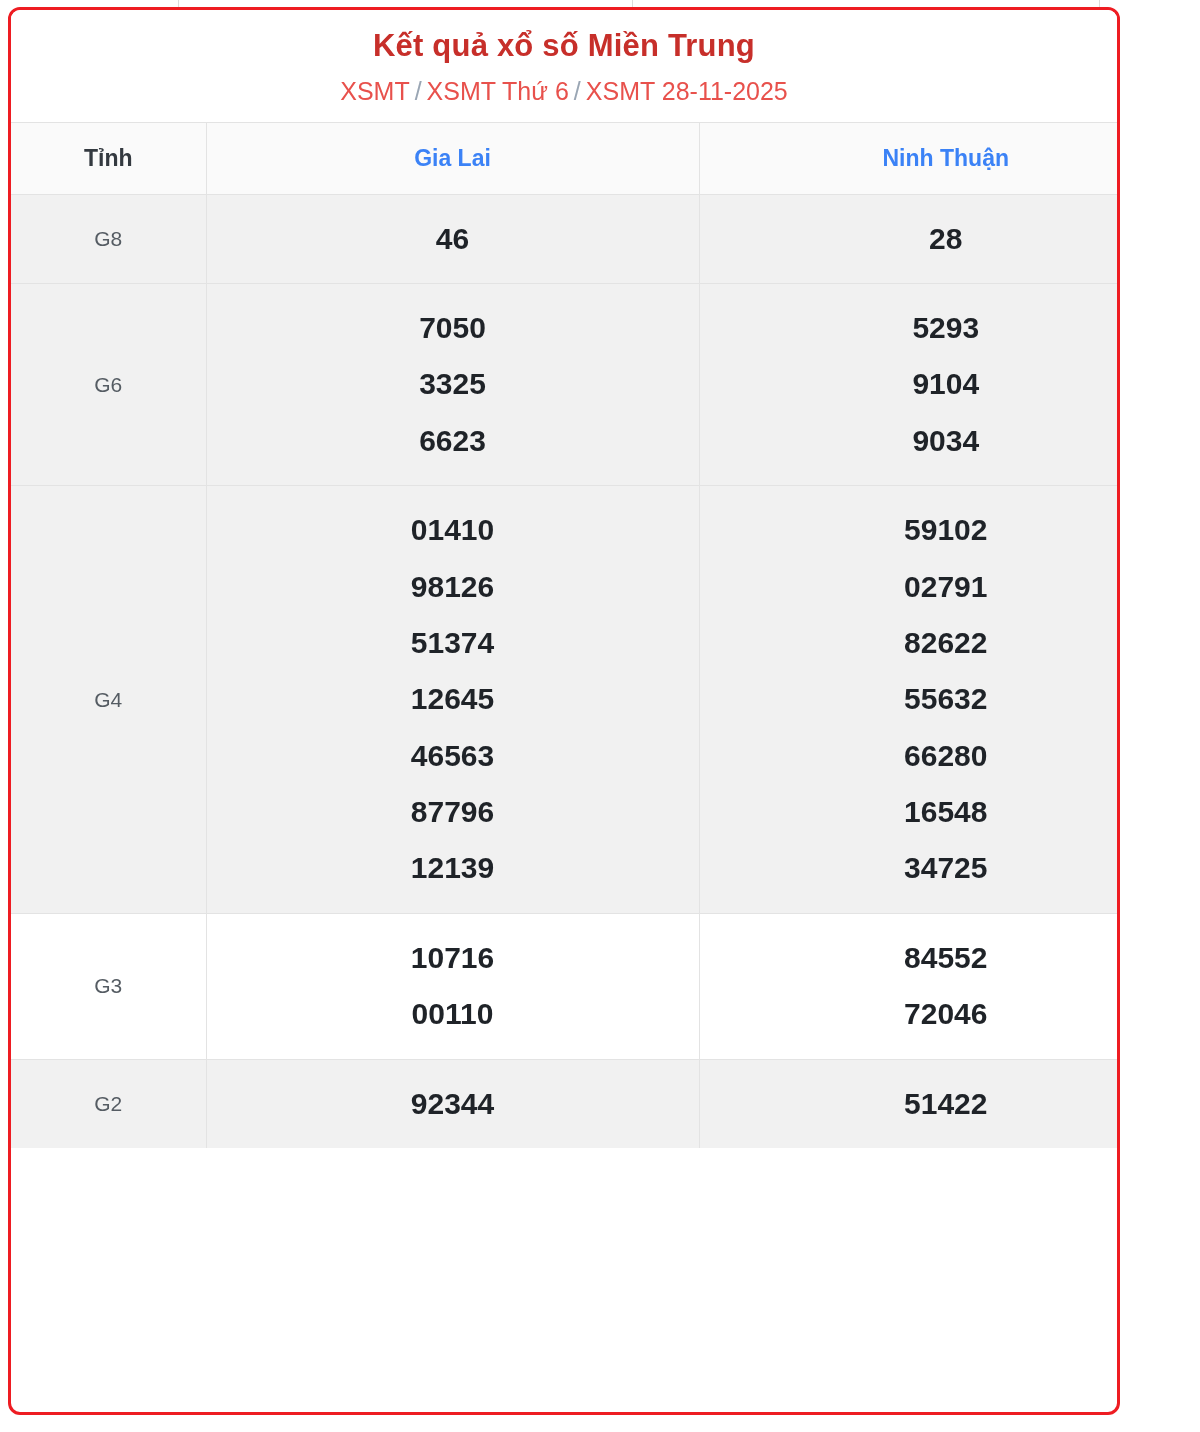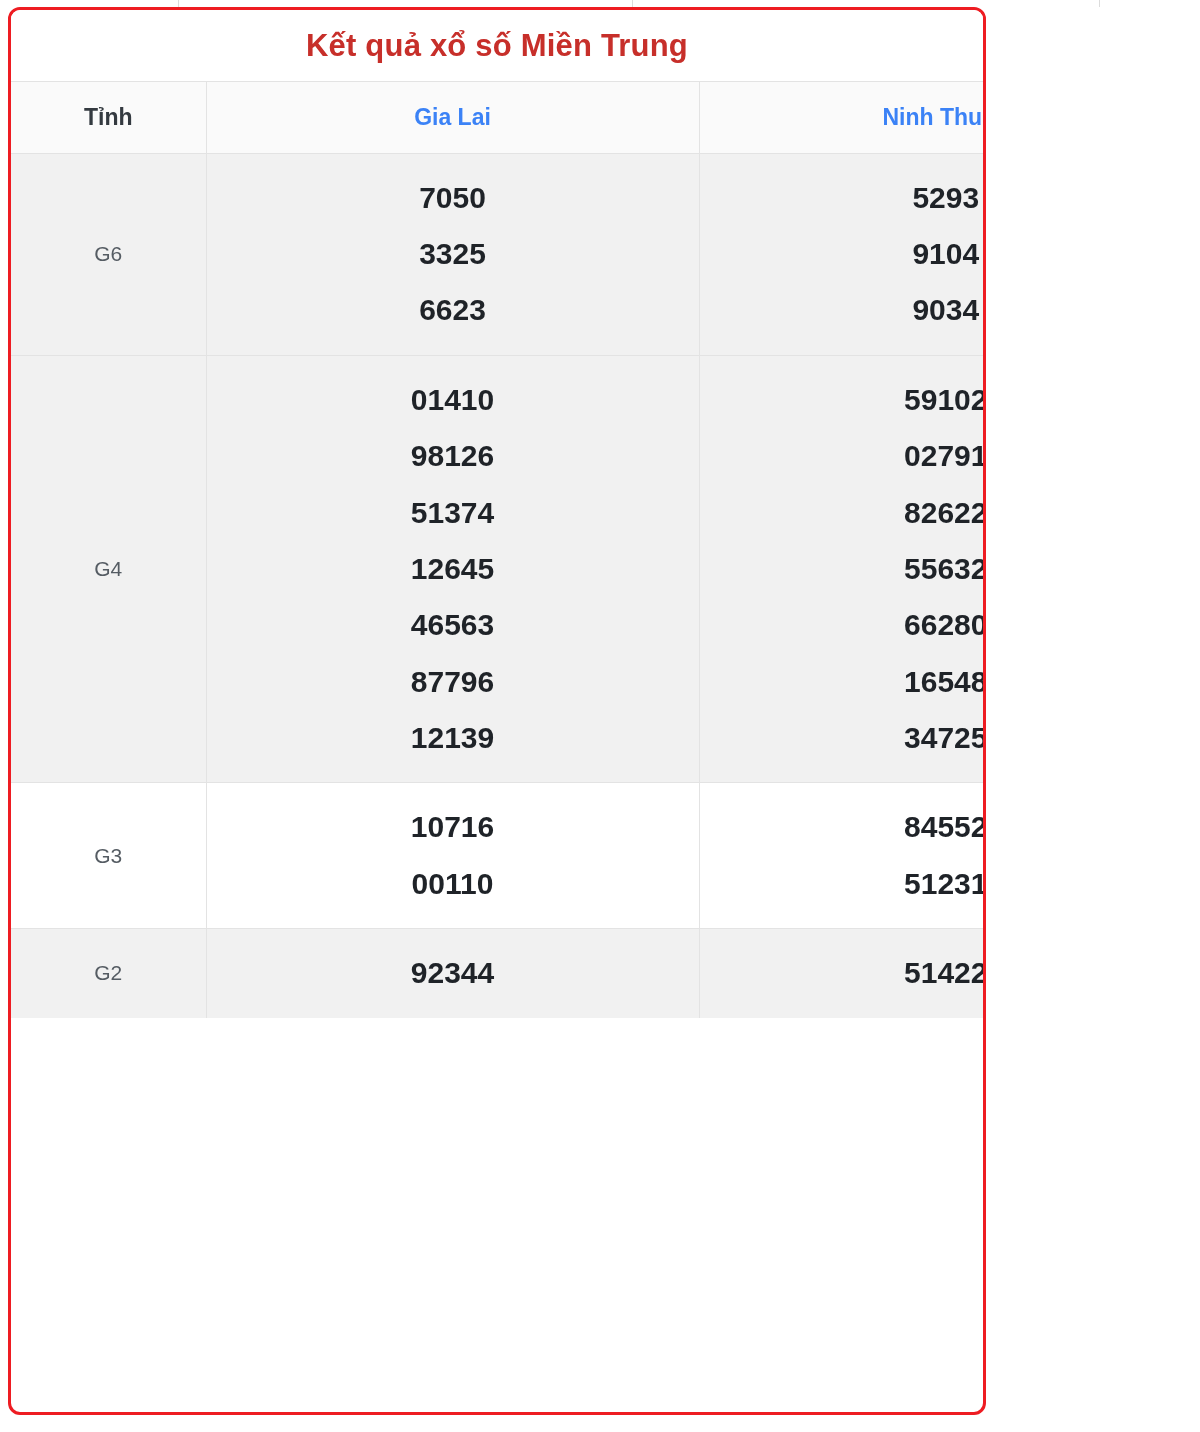--- a/index.html
+++ b/index.html
@@ -28,21 +28,21 @@
     top: 0;
     width: 1px;
     height: 7px;
     background: #dcdcdc;
   }
 
   .result-card {
     position: absolute;
     top: 7px;
     left: 8px;
-    width: 978px;
+    width: 1112px;
     height: 1408px;
     box-sizing: border-box;
     border: 3px solid #ee1c22;
     border-radius: 12px;
     background: #ffffff;
     overflow: hidden;
   }
 
   
   .card-header {
@@ -140,37 +140,49 @@
 <div class="top-strip">
   <div class="frag" style="left:178px"></div>
   <div class="frag" style="left:632px"></div>
   <div class="frag" style="left:1099px"></div>
 </div>
 
 <div class="result-card">
 
   <div class="card-header">
     <h1 class="card-title">Kết quả xổ số Miền Trung</h1>
+    <div class="breadcrumb">
+      <a class="crumb" href="#">XSMT</a><span class="sep">/</span><a class="crumb" href="#">XSMT Thứ 6</a><span class="sep">/</span><a class="crumb" href="#">XSMT 28-11-2025</a>
+    </div>
   </div>
 
   <table class="result-table">
     <colgroup>
       <col class="col-prize">
       <col class="col-prov">
       <col class="col-prov">
     </colgroup>
     <thead>
       <tr>
         <th class="prize-head">Tỉnh</th>
         <th class="prov-head">Gia Lai</th>
         <th class="prov-head">Ninh Thuận</th>
       </tr>
     </thead>
     <tbody id="result-body">
         <tr class="shaded">
+          <td class="prize-label">G8</td>
+          <td class="numbers">
+            <span class="num">46</span>
+          </td>
+          <td class="numbers">
+            <span class="num">28</span>
+          </td>
+        </tr>
+        <tr class="shaded">
           <td class="prize-label">G6</td>
           <td class="numbers">
             <span class="num">7050</span>
             <span class="num">3325</span>
             <span class="num">6623</span>
           </td>
           <td class="numbers">
             <span class="num">5293</span>
             <span class="num">9104</span>
             <span class="num">9034</span>
@@ -198,21 +210,21 @@
           </td>
         </tr>
         <tr class="plain">
           <td class="prize-label">G3</td>
           <td class="numbers">
             <span class="num">10716</span>
             <span class="num">00110</span>
           </td>
           <td class="numbers">
             <span class="num">84552</span>
-            <span class="num">51231</span>
+            <span class="num">72046</span>
           </td>
         </tr>
         <tr class="shaded">
           <td class="prize-label">G2</td>
           <td class="numbers">
             <span class="num">92344</span>
           </td>
           <td class="numbers">
             <span class="num">51422</span>
           </td>

